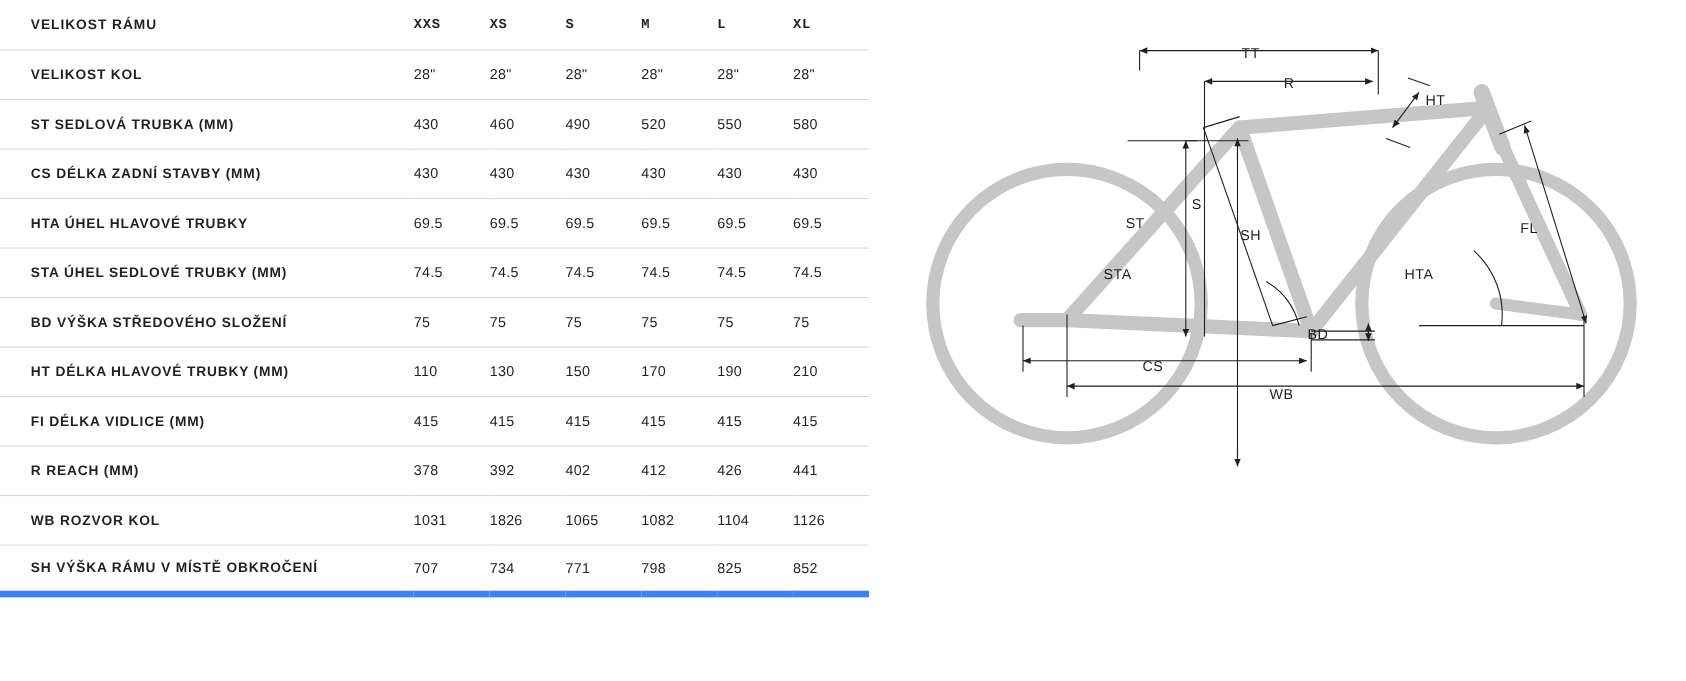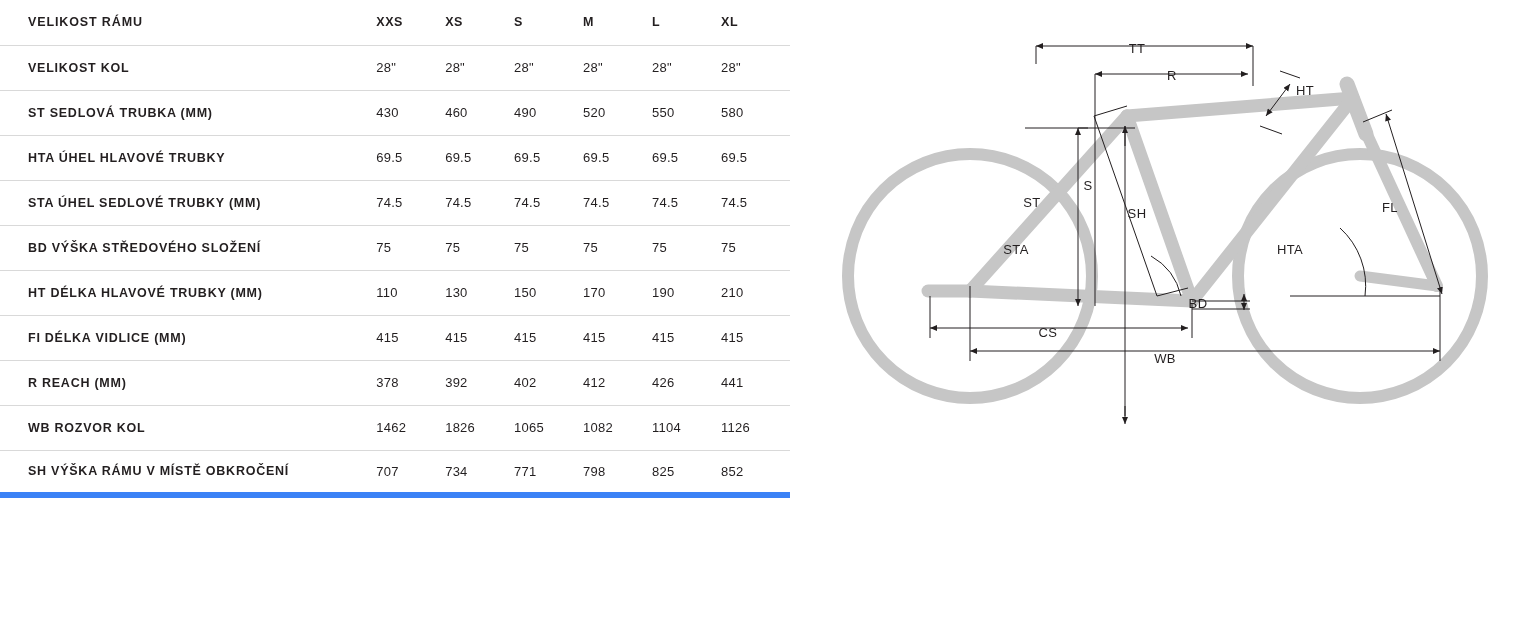--- a/index.html
+++ b/index.html
@@ -52,20 +52,21 @@
     font-size: 13px;
   }
   table.geo thead th {
     font-size: 12.5px;
     letter-spacing: 0.07em;
   }
   table.geo thead th.sz {
     padding-left: 0;
     font-weight: bold;
     letter-spacing: 0.05em;
+    font-family: Liberation Mono, monospace;
   }
   table.geo tbody tr:last-child td { border-bottom: 6px solid #3b82f6; }
 
   
   .diagram {
     position: absolute;
     left: 820px; top: 6px;
     width: 710px; height: 470px;
   }
   .diagram svg { display: block; }
@@ -116,20 +117,29 @@
         <tr>
           <td>ST SEDLOVÁ TRUBKA (MM)</td>
           <td class="val">430</td>
           <td class="val">460</td>
           <td class="val">490</td>
           <td class="val">520</td>
           <td class="val">550</td>
           <td class="val">580</td>
         </tr>
         <tr>
+          <td>CS DÉLKA ZADNÍ STAVBY (MM)</td>
+          <td class="val">430</td>
+          <td class="val">430</td>
+          <td class="val">430</td>
+          <td class="val">430</td>
+          <td class="val">430</td>
+          <td class="val">430</td>
+        </tr>
+        <tr>
           <td>HTA ÚHEL HLAVOVÉ TRUBKY</td>
           <td class="val">69.5</td>
           <td class="val">69.5</td>
           <td class="val">69.5</td>
           <td class="val">69.5</td>
           <td class="val">69.5</td>
           <td class="val">69.5</td>
         </tr>
         <tr>
           <td>STA ÚHEL SEDLOVÉ TRUBKY (MM)</td>
@@ -171,21 +181,21 @@
           <td>R REACH (MM)</td>
           <td class="val">378</td>
           <td class="val">392</td>
           <td class="val">402</td>
           <td class="val">412</td>
           <td class="val">426</td>
           <td class="val">441</td>
         </tr>
         <tr>
           <td>WB ROZVOR KOL</td>
-          <td class="val">1462</td>
+          <td class="val">1031</td>
           <td class="val">1826</td>
           <td class="val">1065</td>
           <td class="val">1082</td>
           <td class="val">1104</td>
           <td class="val">1126</td>
         </tr>
         <tr>
           <td>SH VÝŠKA RÁMU V MÍSTĚ OBKROČENÍ</td>
           <td class="val">707</td>
           <td class="val">734</td>

